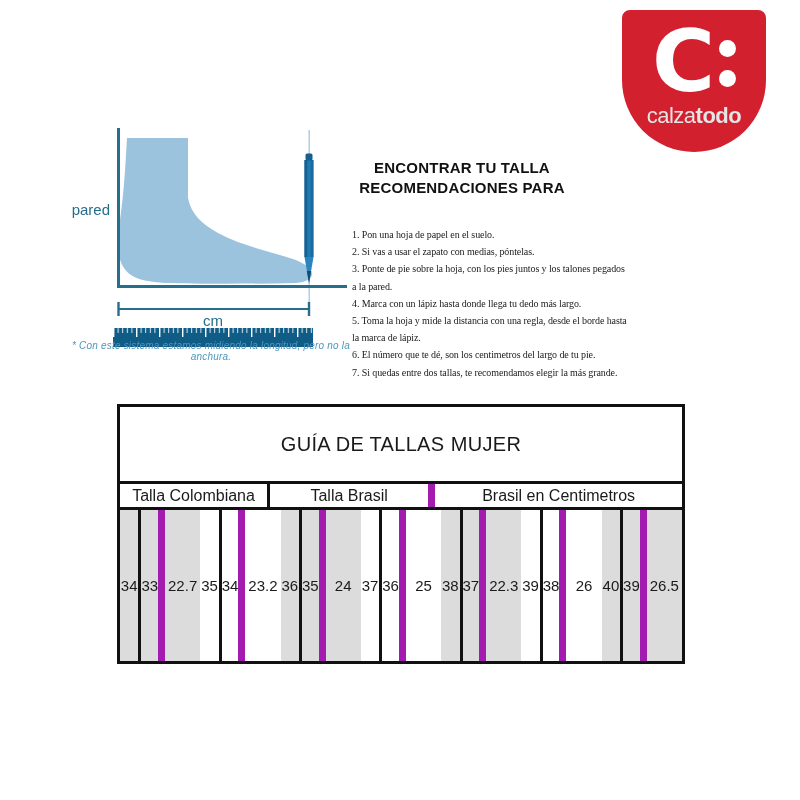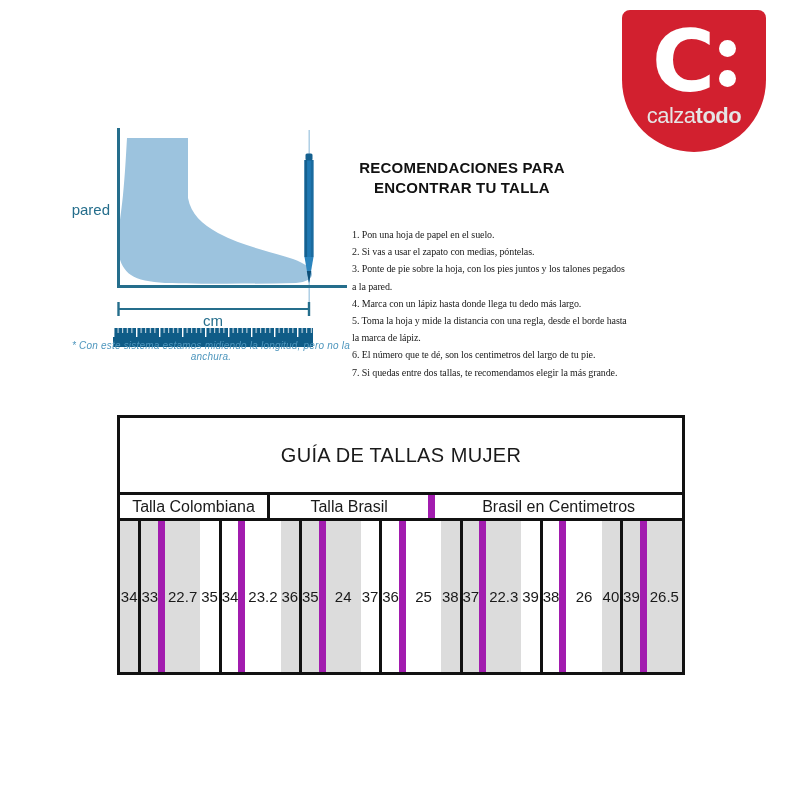--- a/index.html
+++ b/index.html
@@ -23,21 +23,21 @@
                 font-size:10px;font-style:italic;color:#4e96bd;letter-spacing:0.2px;}
 
   
   .rec-title{position:absolute;left:342px;top:158px;width:240px;text-align:center;
              font-weight:bold;font-size:15px;line-height:20px;color:#111;letter-spacing:0.2px;}
   .steps{position:absolute;left:352px;top:226px;width:410px;font-size:10px;
          line-height:17.2px;letter-spacing:-0.1px;color:#1a1a1a;font-family:Liberation Serif, serif;}
   .step{white-space:pre-line;}
 
   
-  .size-table{position:absolute;left:117px;top:415px;width:568px;height:260px;
+  .size-table{position:absolute;left:117px;top:404px;width:568px;height:260px;
               border:3px solid #111;box-sizing:border-box;background:#fff;
               display:flex;flex-direction:column;}
   .t-title{flex:none;height:74px;display:flex;align-items:center;justify-content:center;
            font-size:20px;letter-spacing:0.3px;border-bottom:3px solid #111;}
   .t-title .bold{font-weight:normal;margin-left:0.32em;}
   .t-head{flex:none;height:23px;display:flex;border-bottom:3px solid #111;font-size:16px;}
   .t-body{flex:1;display:flex;flex-direction:row;}
   .t-row{flex:1;display:flex;font-size:15px;}
   .t-row:nth-child(odd){background:#dcdcdc;}
   .cell{display:flex;align-items:center;justify-content:center;box-sizing:border-box;}
@@ -110,22 +110,22 @@
     <g>
       <rect x="53" y="208" width="200" height="19" fill="#0f5c87"></rect>
       <rect x="53" y="208" width="200" height="19" fill="url(#tickS)"></rect>
       <rect x="53" y="208" width="200" height="19" fill="url(#tickB)"></rect>
     </g>
   </svg>
 
   <div class="diagram-note">* Con este sistema estamos midiendo la longitud, pero no la anchura.</div>
 
   <div class="rec-title">
+    <div>ENCONTRAR TU TALLA</div>
     <div>RECOMENDACIONES PARA</div>
-    <div>ENCONTRAR TU TALLA</div>
   </div>
 
   <div class="steps">
     <div class="step">1. Pon una hoja de papel en el suelo.</div>
     <div class="step">2. Si vas a usar el zapato con medias, póntelas.</div>
     <div class="step">3. Ponte de pie sobre la hoja, con los pies juntos y los talones pegados
 a la pared.</div>
     <div class="step">4. Marca con un lápiz hasta donde llega tu dedo más largo.</div>
     <div class="step">5. Toma la hoja y mide la distancia con una regla, desde el borde hasta
 la marca de lápiz.</div>

